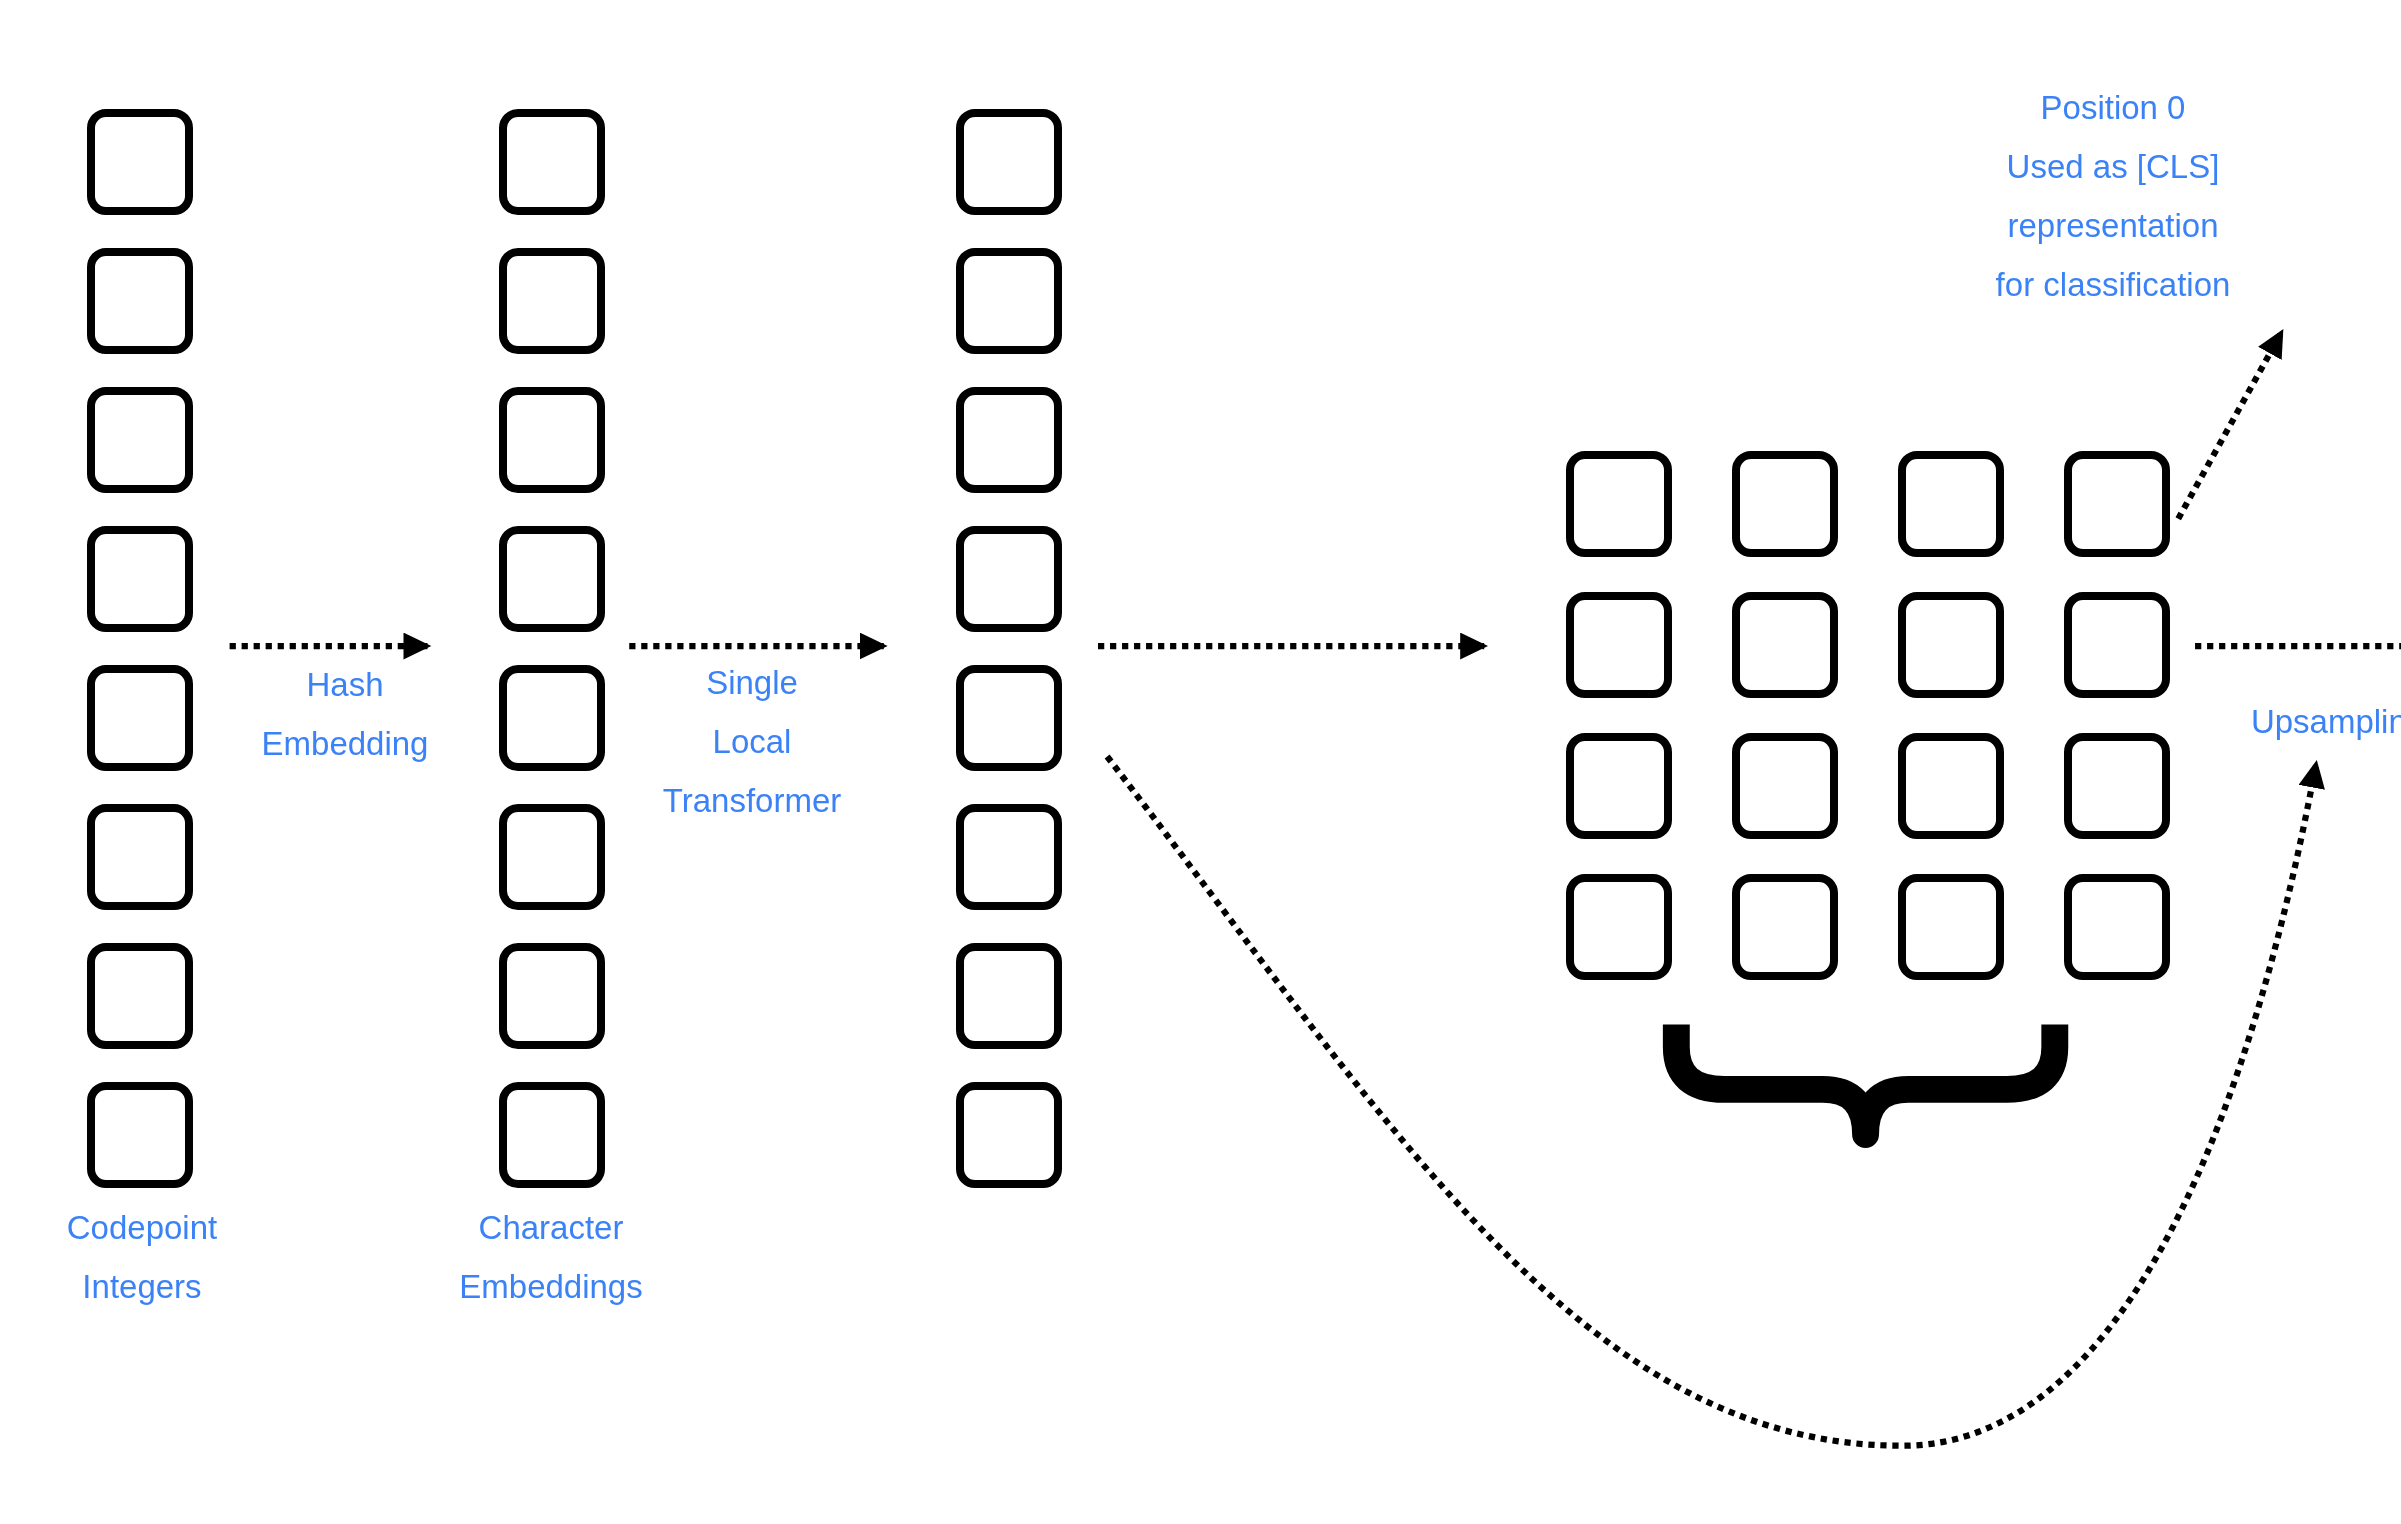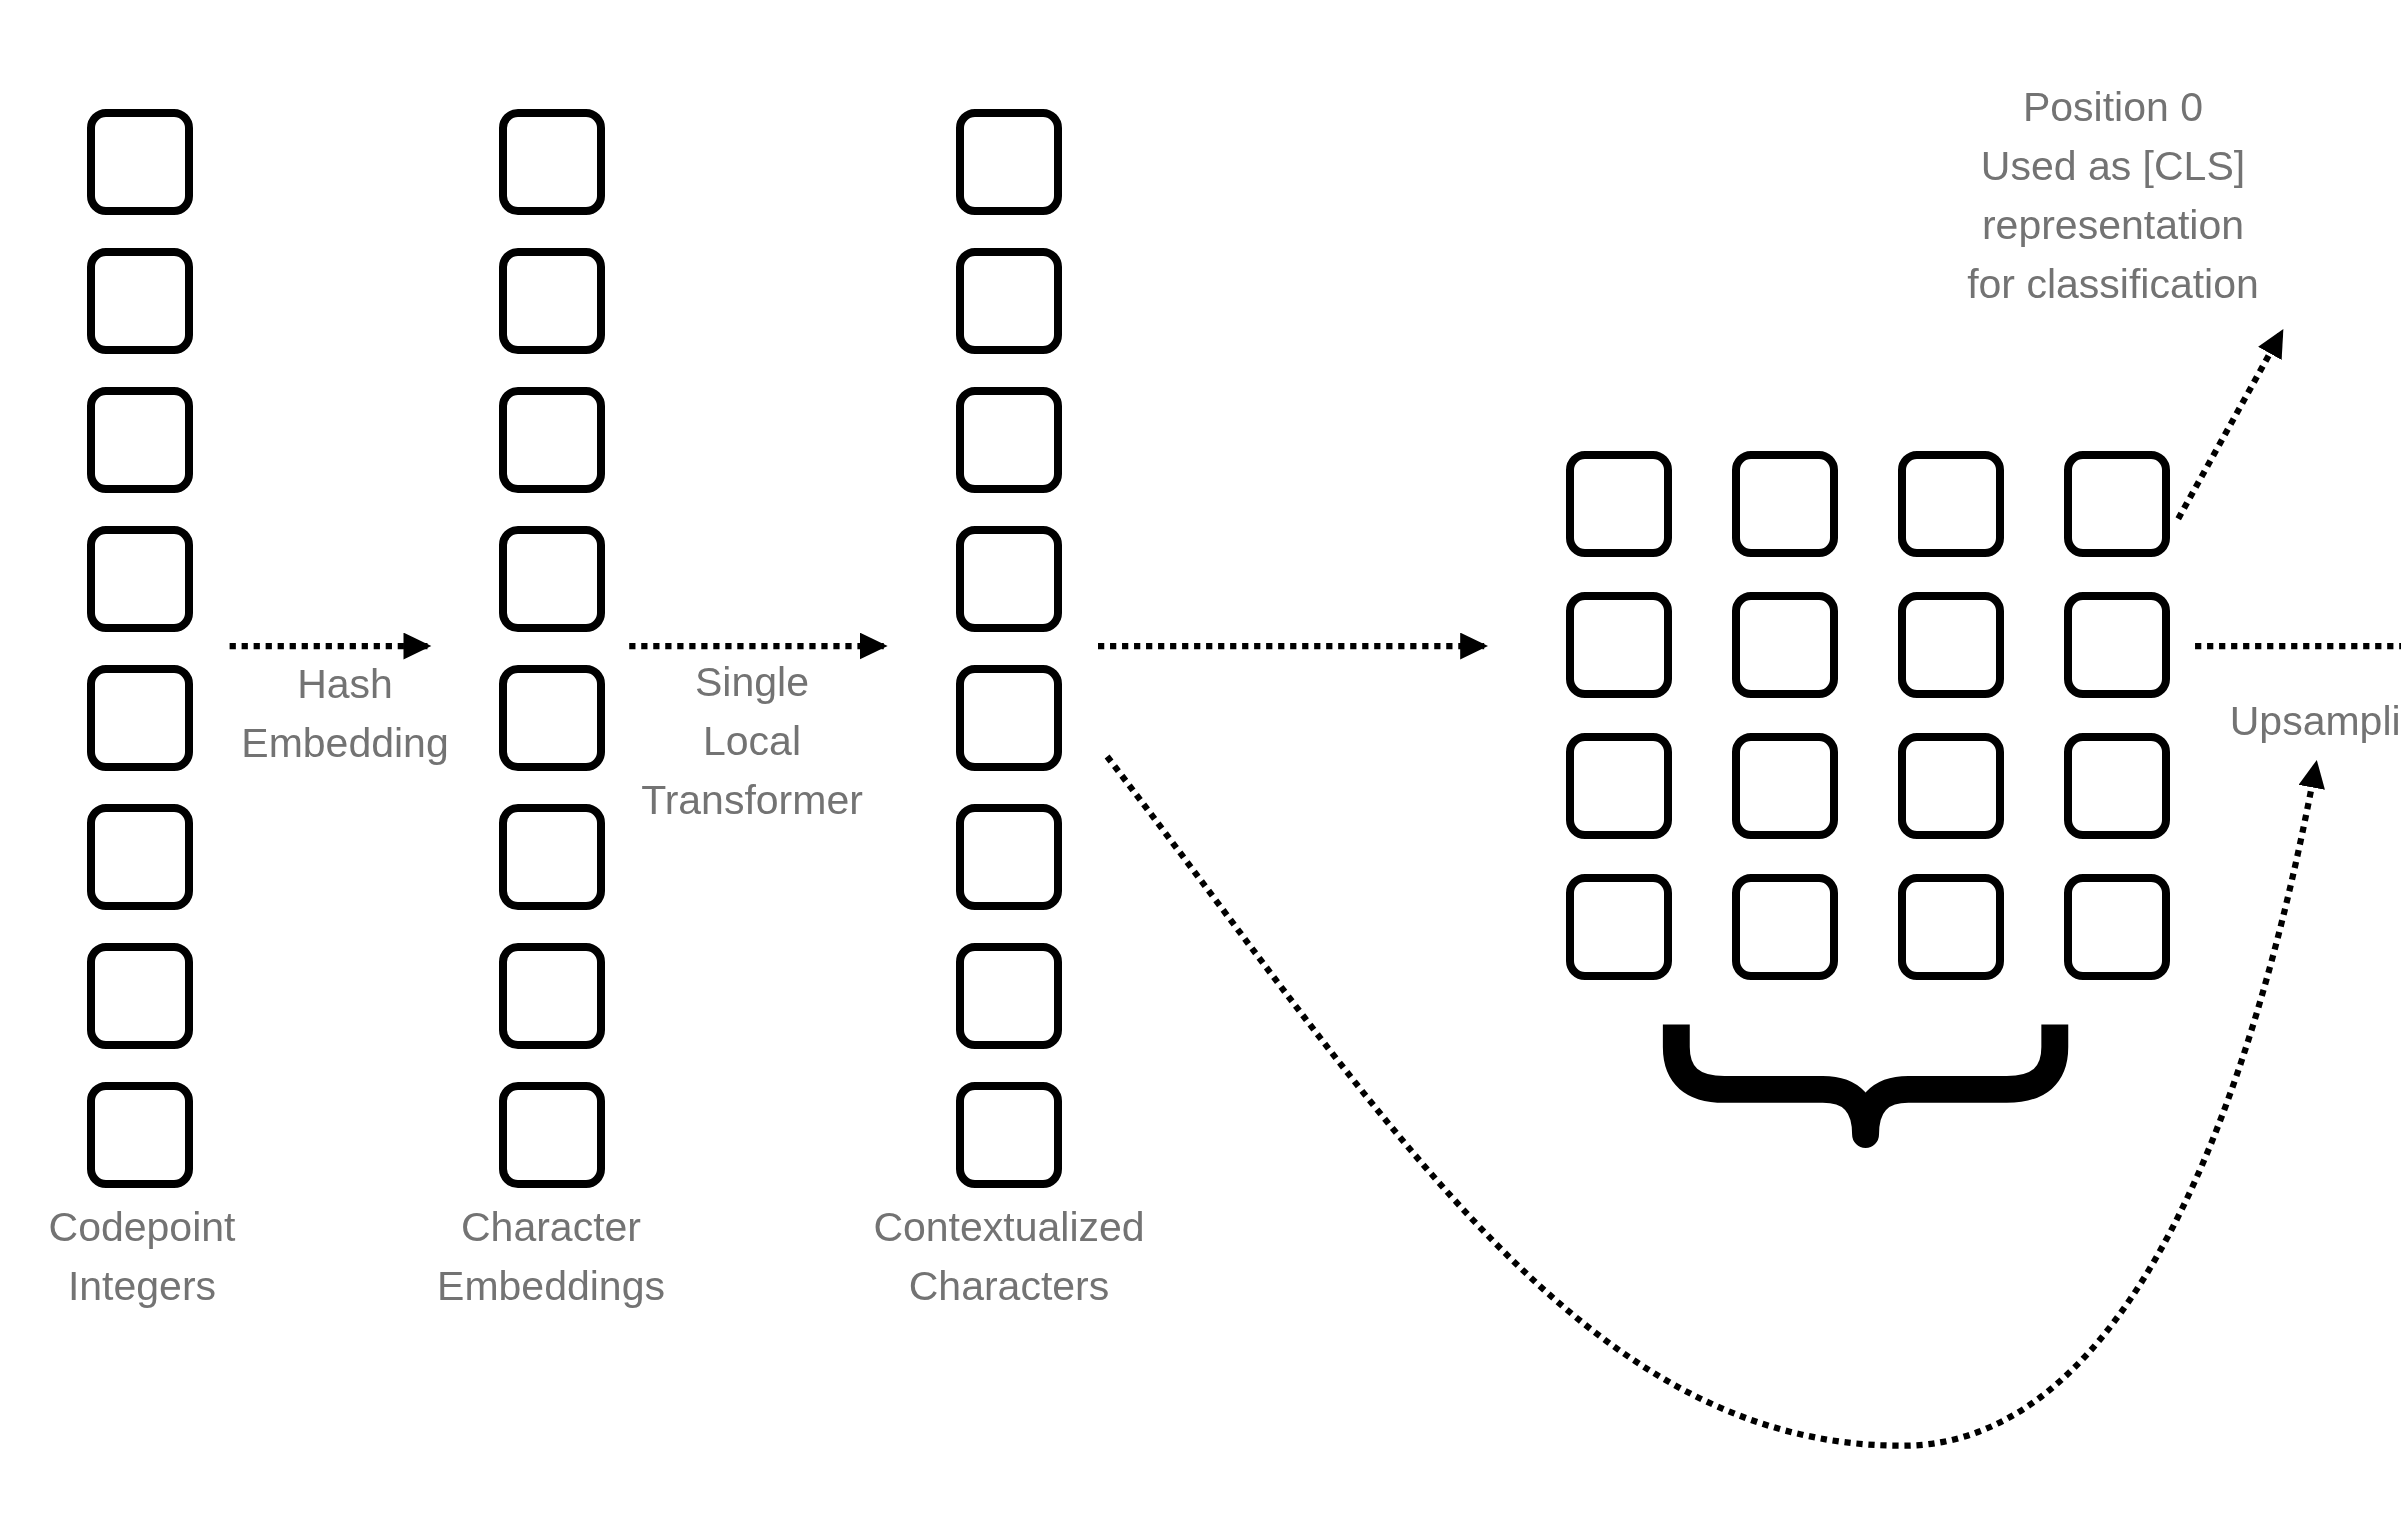--- a/index.html
+++ b/index.html
@@ -29,23 +29,23 @@
     display:grid;
     grid-template-columns:repeat(4,106px);
     column-gap:60px;row-gap:35px;
   }
   
   .lbl{
     position:absolute;
     transform:translateX(-50%);
     text-align:center;
     white-space:pre-line;
-    font-size:41px;
+    font-size:33px;
     line-height:59px;
-    color:#737373;
+    color:#3b82f6;
   }
   svg.layer{position:absolute;left:0;top:0;}
   .dotted{
     stroke:#000;
     stroke-width:13px;
     fill:none;
     stroke-dasharray:13 12;
   }
   .brace{
     stroke:#000;
@@ -139,17 +139,15 @@
 
   <div class="lbl" style="left:2113px;top:78px">Position 0
 Used as [CLS]
 representation
 for classification</div>
 
   <div class="lbl" style="left:551px;top:1198px">Character
 Embeddings</div>
   <div class="lbl" style="left:142px;top:1198px">Codepoint
 Integers</div>
-  <div class="lbl" style="left:1009px;top:1198px">Contextualized
-Characters</div>
 
 </div>
 
 
 </body></html>

